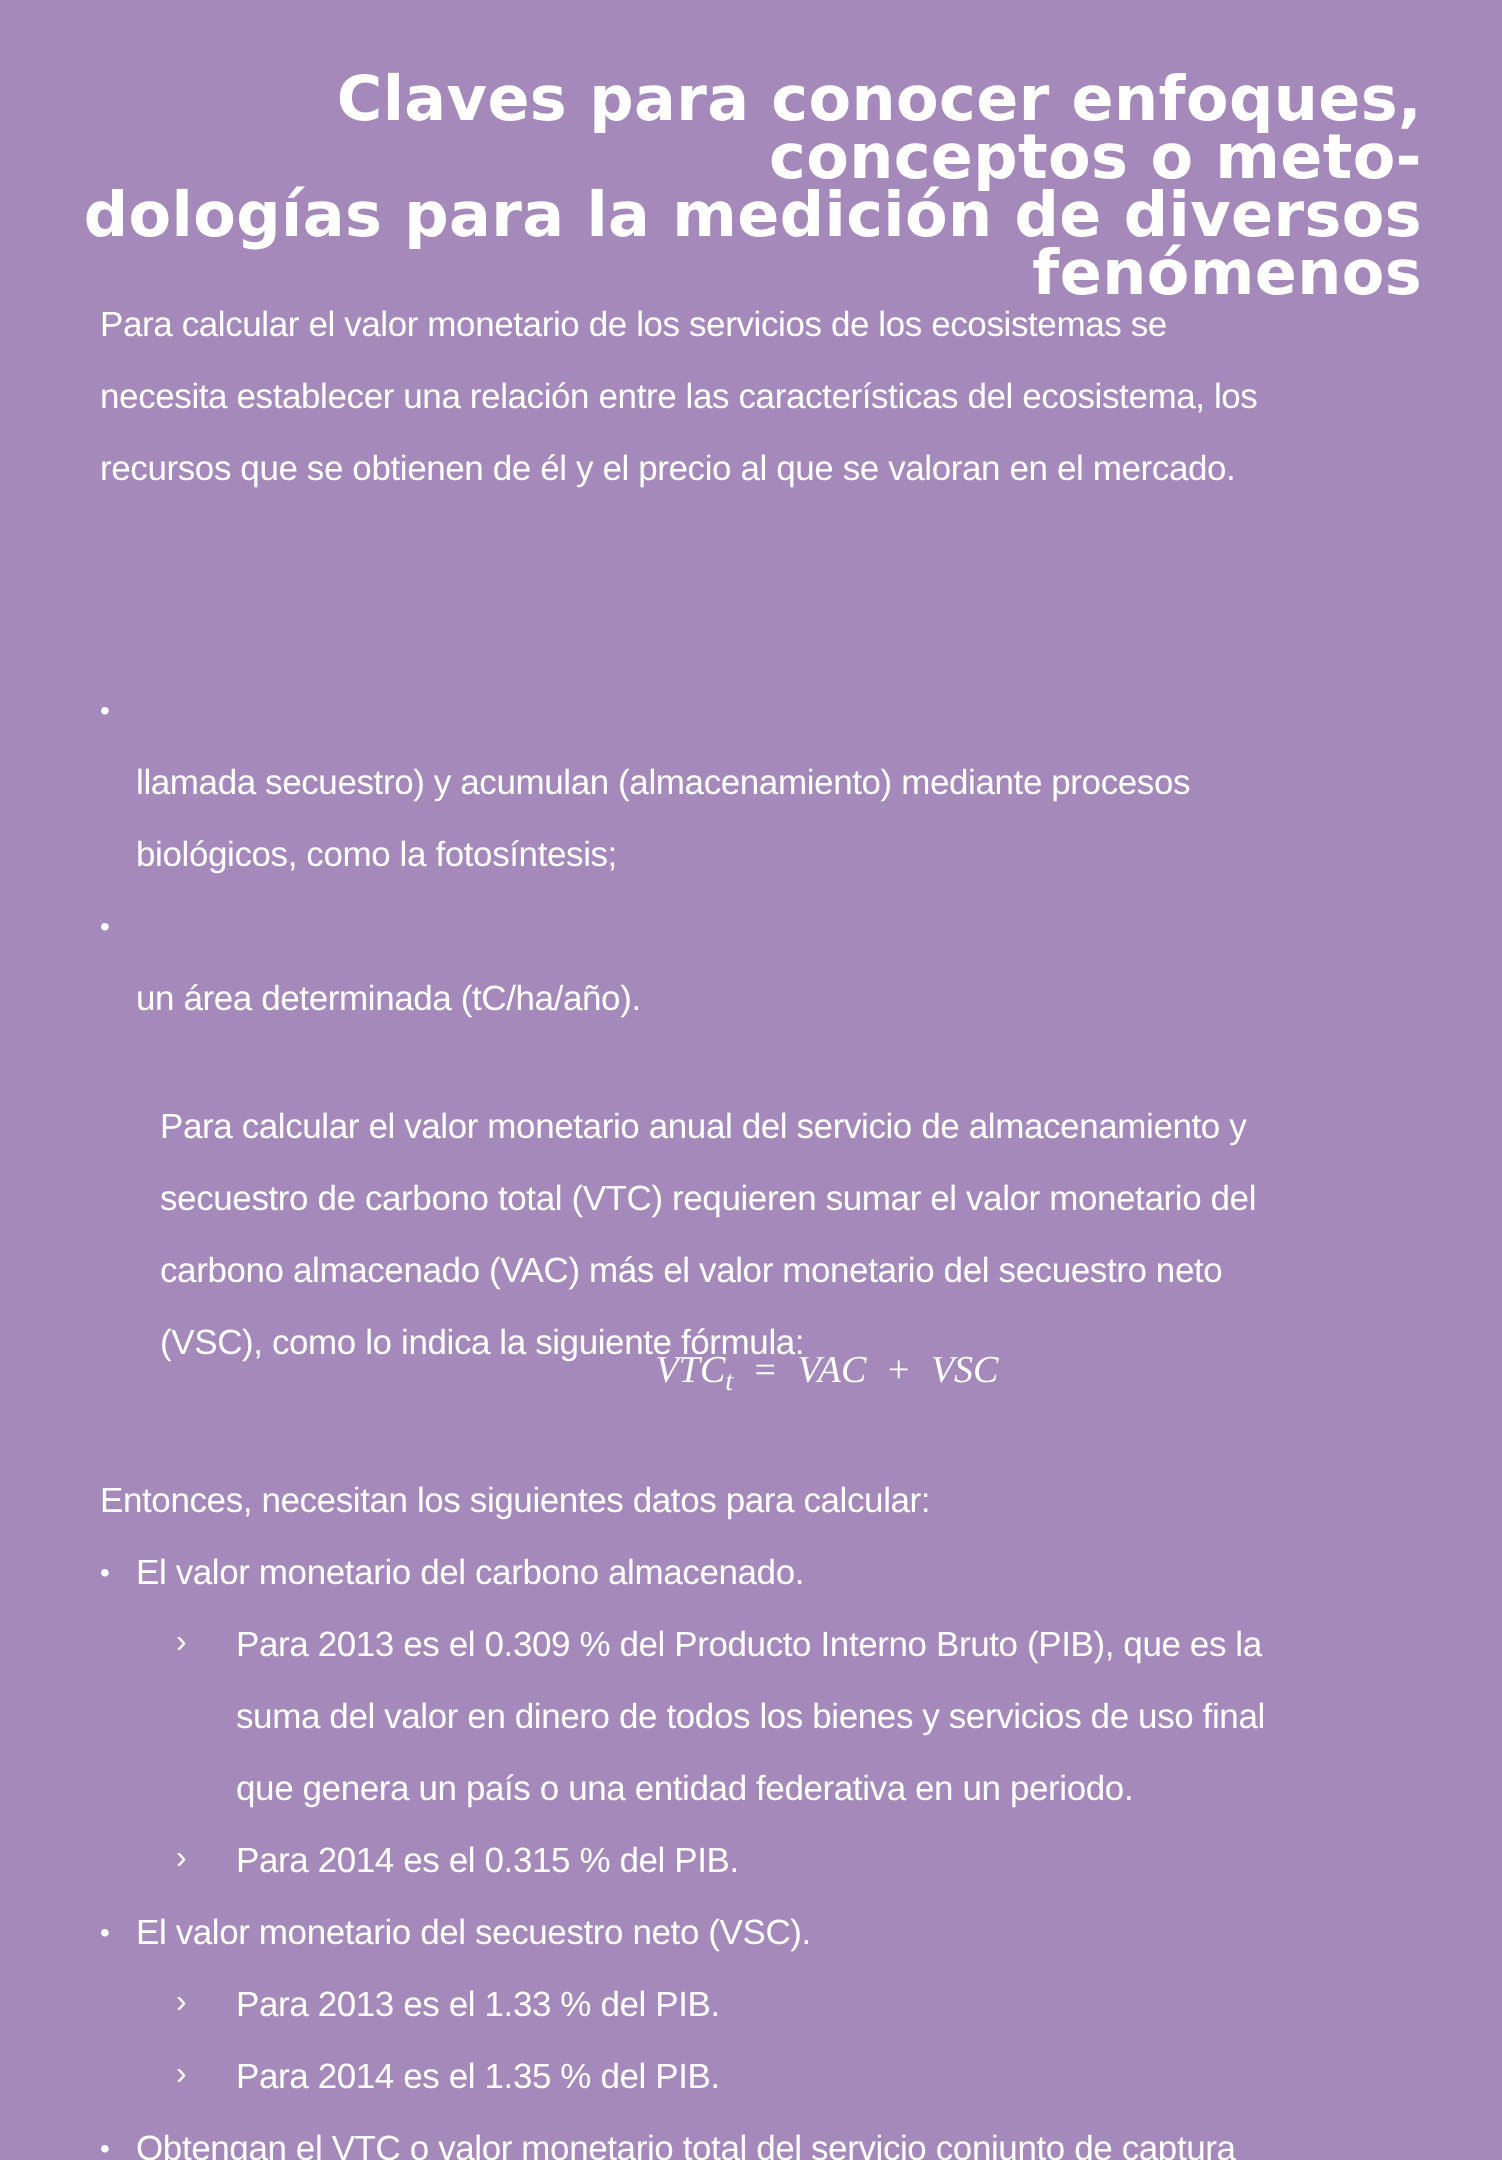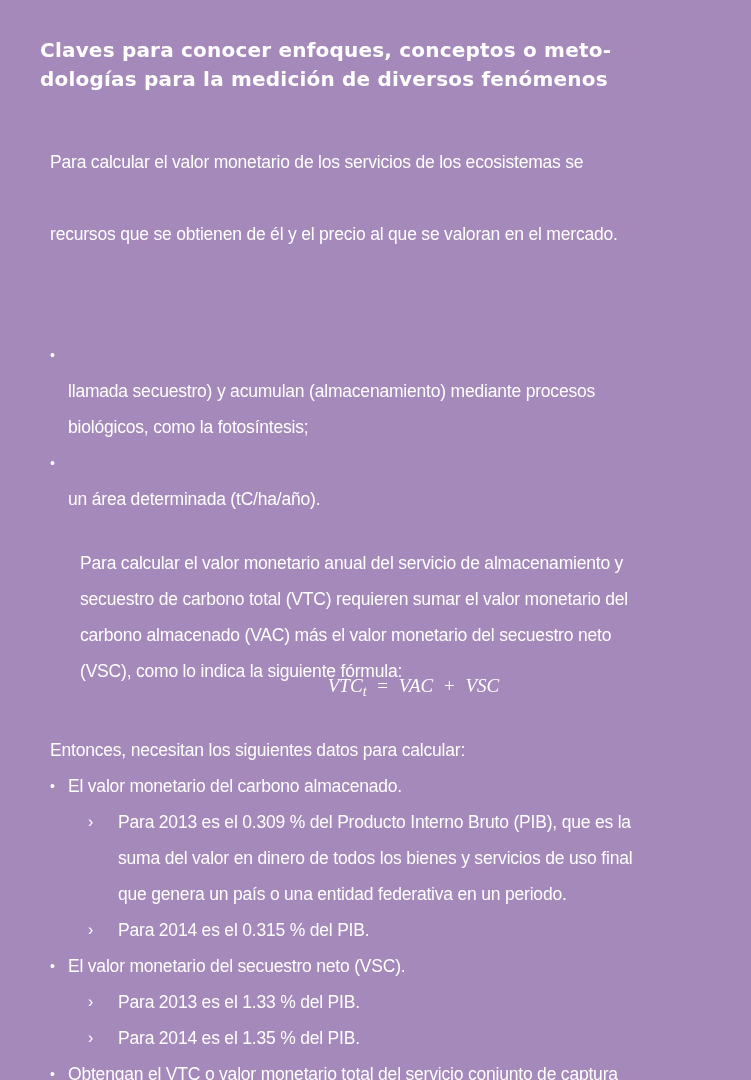--- a/index.html
+++ b/index.html
@@ -18,24 +18,24 @@
       position: absolute;
       left: 0; top: 0;
       width: 751px;
       height: 1080px;
     }
     .title {
       position: absolute;
       left: 40px;
       top: 36px;
       width: 671px;
-      text-align: left;
+      text-align: right;
       font-family: "DejaVu Sans", sans-serif;
       font-weight: bold;
-      font-size: 20px;
+      font-size: 31px;
       line-height: 29px;
       letter-spacing: 0.2px;
       margin: 0;
     }
     .body-text {
       font-family: "Liberation Sans", sans-serif;
       font-size: 17.5px;
       line-height: 36px;
       letter-spacing: -0.2px;
     }
@@ -102,21 +102,21 @@
 
 <div class="page">
 
   <h1 class="title">
     <span>Claves para conocer enfoques, conceptos o meto-</span><br>
     <span>dologías para la medición de diversos fenómenos</span>
   </h1>
 
   <p class="para body-text" style="top:144px;">
     <span>Para calcular el valor monetario de los servicios de los ecosistemas se</span><br>
-    <br>
+    <span>necesita establecer una relación entre las características del ecosistema, los</span><br>
     <span>recursos que se obtienen de él y el precio al que se valoran en el mercado.</span>
   </p>
 
 
   <ul class="list body-text" style="top:337px;">
     <li class="bullet-item">
       <span class="bullet">•</span>
       <br>
       <span>llamada secuestro) y acumulan (almacenamiento) mediante procesos</span><br>
       <span>biológicos, como la fotosíntesis;</span>

